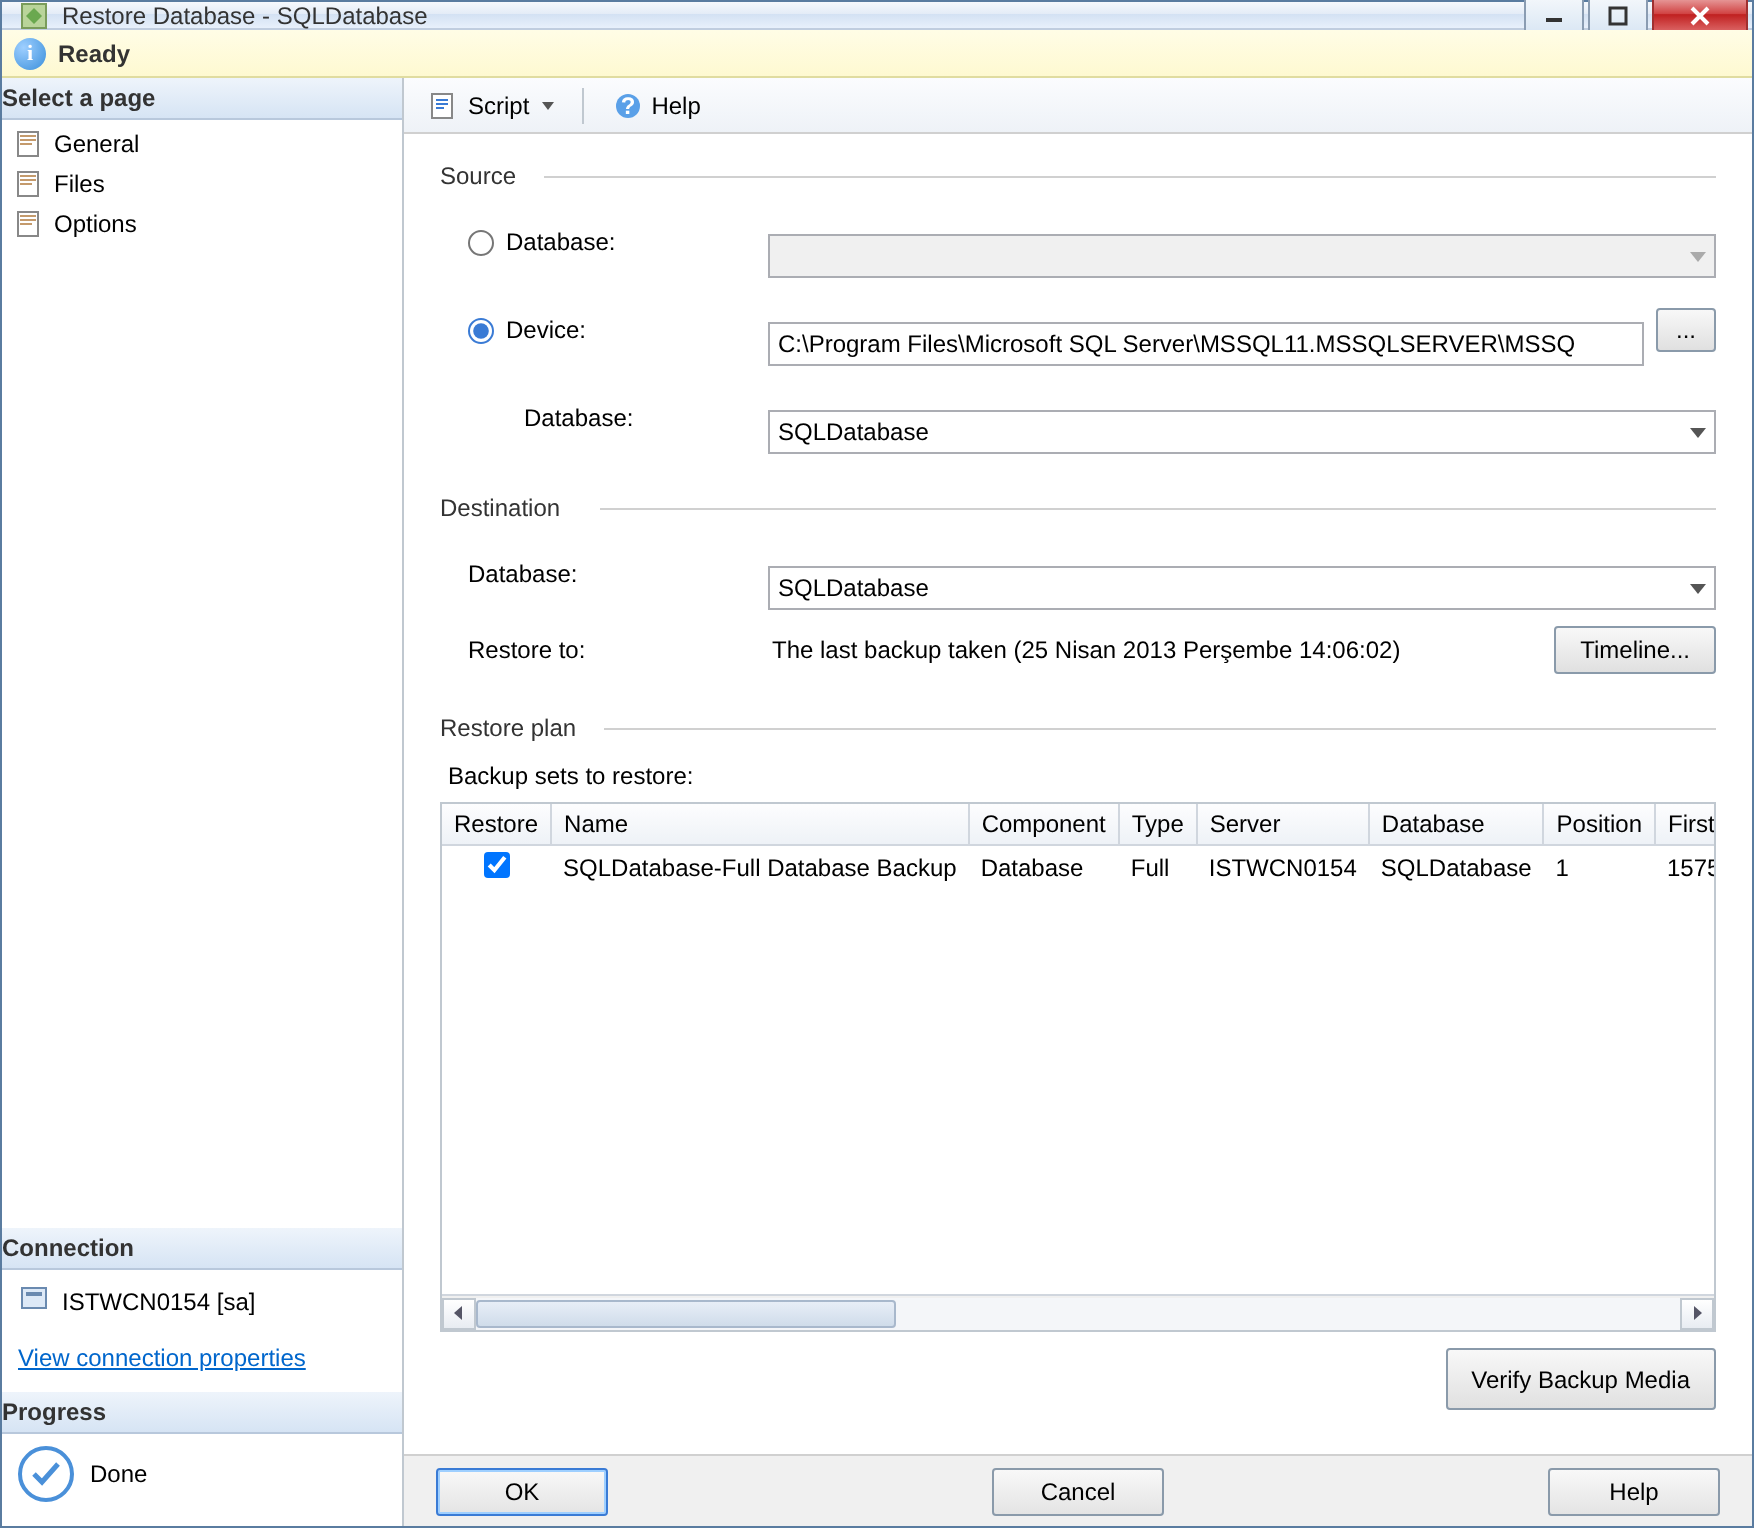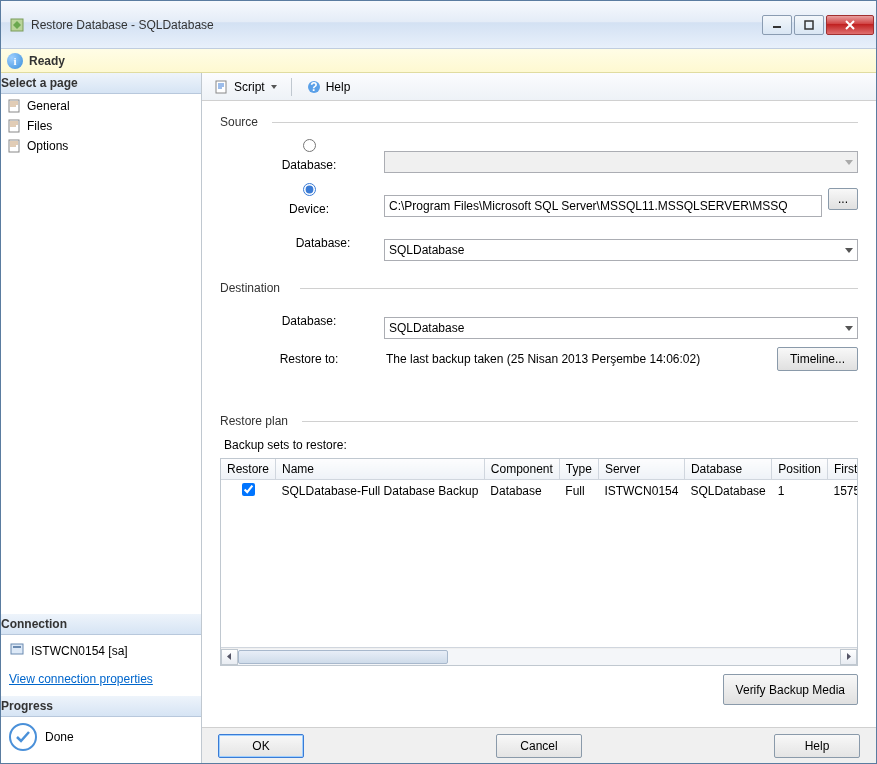--- a/index.html
+++ b/index.html
@@ -1,20 +1,20 @@
 <!DOCTYPE html>
 <html><head>
 <meta charset="utf-8">
 <style>
 * { box-sizing: border-box; margin: 0; padding: 0; font-family: "Segoe UI", Tahoma, sans-serif; font-size: 12px; }
 body { background: #d5e3f1; width: 877px; height: 764px; overflow: hidden; }
 
 .window { width: 877px; height: 764px; background: #fff; border: 1px solid #5a7ca0; display: flex; flex-direction: column; }
 
-.titlebar { height: 48px; background: linear-gradient(to bottom, #f6f9fd 0%, #e4ecf7 45%, #d3e1f3 46%, #e8f0fb 100%); display: flex; align-items: center; padding: 0 2px 0 8px; border-bottom: 1px solid #c0cddf; }
+.titlebar { height: 14px; background: linear-gradient(to bottom, #f6f9fd 0%, #e4ecf7 45%, #d3e1f3 46%, #e8f0fb 100%); display: flex; align-items: center; padding: 0 2px 0 8px; border-bottom: 1px solid #c0cddf; }
 .titlebar .title-icon { width: 16px; height: 16px; margin-right: 6px; display: inline-block; }
 .titlebar .title-text { flex: 1; color: #333; }
 .titlebar .win-btns { display: flex; gap: 0; }
 .titlebar .win-btn { width: 30px; height: 20px; border: 1px solid #8a9cb2; border-radius: 2px; background: linear-gradient(to bottom,#f3f7fb,#d9e6f4); display:flex; align-items:center; justify-content:center; margin-left:2px; }
 .titlebar .win-btn.close { width: 48px; background: linear-gradient(to bottom,#e8a0a0,#d04040 45%,#c02020 46%,#e07070); border-color:#a03030; color:#fff; }
 .titlebar .win-btn svg { display:block; }
 
 .status-bar { height: 24px; background: linear-gradient(to bottom, #fffde6, #fef9d1); border-bottom: 1px solid #e0dca0; display:flex; align-items:center; padding:0 6px; }
 .status-bar .info-icon { width:16px; height:16px; margin-right:6px; border-radius:50%; background: radial-gradient(circle at 30% 30%, #9ecfff, #3a8fdb); display:flex; align-items:center; justify-content:center; color:#fff; font-weight:bold; font-size:11px; font-family: Georgia, serif; }
 .status-bar .status-text { color:#333; font-weight:bold; }
@@ -43,33 +43,33 @@
 .content { flex:1; padding:14px 18px 10px; overflow:hidden; display:flex; flex-direction:column; min-height:0; }
 
 .fieldset { margin-bottom:12px; }
 .fieldset .legend { color:#333; margin-bottom:8px; position:relative; }
 .fieldset .legend::after { content:""; position:absolute; left:52px; right:0; top:50%; height:1px; background:#d0d0d0; }
 .fieldset.dest .legend::after { left:80px; }
 .fieldset.plan .legend::after { left:82px; }
 .fieldset .legend span { background:#fff; padding-right:6px; position:relative; z-index:1; }
 
 .form-row { display:flex; align-items:center; margin:4px 0 8px 14px; }
-.form-row .label { width:150px; display:flex; align-items:center; gap:6px;flex-direction:column; }
+.form-row .label { width:150px; display:flex; align-items:center; gap:6px; }
 .form-row .label.indent { padding-left:28px; width:150px; }
 .form-row input[type=radio] { accent-color:#3a7bd5; }
 .form-row .field { flex:1; display:flex; gap:6px; align-items:center; }
 .form-row .combo, .form-row .textbox { flex:1; height:22px; border:1px solid #abadb3; background:#fff; padding:0 4px; display:flex; align-items:center; justify-content:space-between;margin-top:14px; }
 .form-row .combo.disabled { background:#f0f0f0; }
 .form-row .combo .dd { border-left:4px solid transparent; border-right:4px solid transparent; border-top:5px solid #555; }
 .form-row .combo.disabled .dd { border-top-color:#aaa; }
 .form-row .browse-btn { width:30px; height:22px; border:1px solid #8a9aaa; background:linear-gradient(to bottom,#f8f8f8,#e0e0e0); border-radius:2px; display:flex; align-items:center; justify-content:center; }
 .form-row .static-text { flex:1; padding-left:2px; }
 .form-row .btn { height:24px; padding:0 12px; border:1px solid #8a9aaa; background:linear-gradient(to bottom,#f8f8f8,#e0e0e0); border-radius:2px; cursor:default; }
 
-.plan { flex:1; display:flex; flex-direction:column; min-height:0;margin-top:23px; }
+.plan { flex:1; display:flex; flex-direction:column; min-height:0; }
 .plan-label { margin:2px 0 6px 4px; }
 .grid-wrap { flex:1; border:1px solid #c0c8d0; overflow:hidden; display:flex; flex-direction:column; min-height:0; }
 .grid { flex:1; overflow:auto; }
 table { border-collapse:collapse; width:100%; }
 th { background:linear-gradient(to bottom,#fdfdfe,#eef2f7); border-right:1px solid #d0d6de; border-bottom:1px solid #d0d6de; text-align:left; padding:3px 6px; font-weight:normal; white-space:nowrap; }
 td { padding:3px 6px; white-space:nowrap; }
 td.chk { text-align:center; }
 .hscroll { height:18px; background:#f0f0f0; border-top:1px solid #d0d6de; display:flex; align-items:center; }
 .hscroll .arrow { width:17px; height:16px; border:1px solid #c0c8d0; background:linear-gradient(to bottom,#fff,#e8ecf2); display:flex; align-items:center; justify-content:center; }
 .hscroll .track { flex:1; height:16px; background:#f4f6f9; position:relative; }

